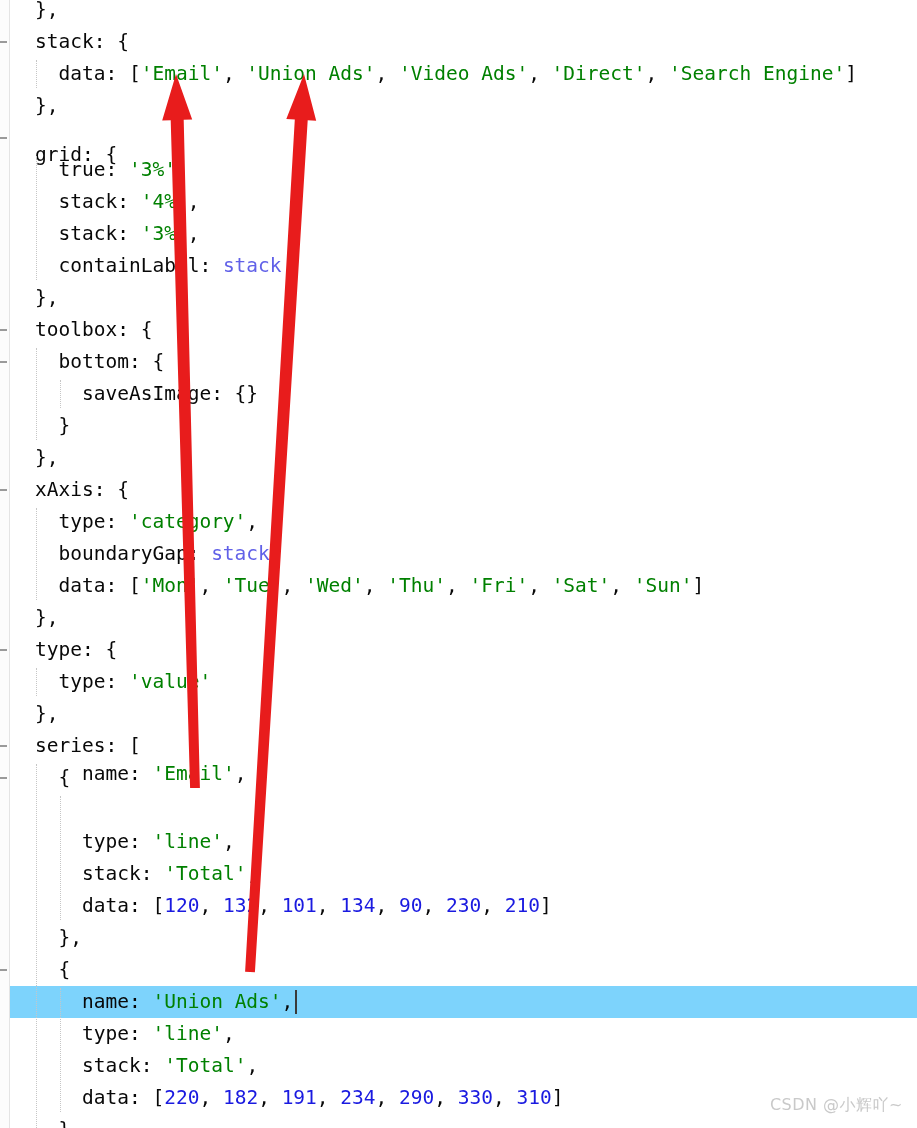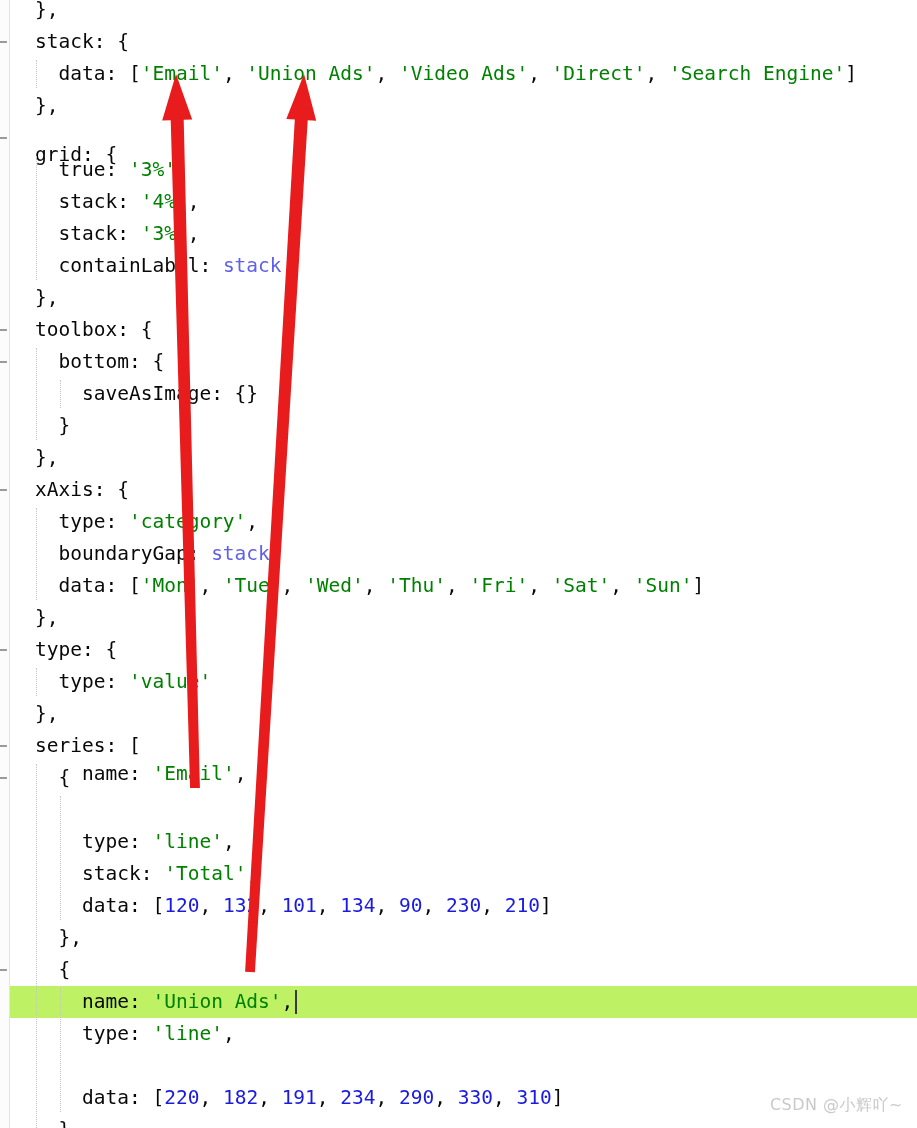--- a/index.html
+++ b/index.html
@@ -41,21 +41,21 @@
     position: absolute;
     left: 0;
     width: 907px;
     height: 32px;
     line-height: 32px;
     white-space: pre;
     font-size: 19.5px;
     letter-spacing: 0px;
     color: #080808;
   }
-  .line.hl { background: #bef264; }
+  .line.hl { background: #7dd3fc; }
 
   .line-text {
     position: absolute;
     left: 25px;
     top: 0;
     white-space: pre;
   }
 
   
   .guide {
@@ -144,20 +144,21 @@
       <div class="line" style="top: 730px;"><span class="line-text" style="left: 25px;"><span class="pun">series: [</span></span></div>
       <div class="line" style="top: 762px;"><span class="line-text" style="left: 48.5px;"><span class="pun">{</span></span></div>
       <div class="line" style="top: 758px; text-decoration: underline;"><span class="line-text" style="left: 72px;"><span class="pun">name: </span><span class="str">'Email'</span><span class="pun">,</span></span></div>
       <div class="line" style="top: 826px;"><span class="line-text" style="left: 72px;"><span class="pun">type: </span><span class="str">'line'</span><span class="pun">,</span></span></div>
       <div class="line" style="top: 858px;"><span class="line-text" style="left: 72px;"><span class="pun">stack: </span><span class="str">'Total'</span><span class="pun">,</span></span></div>
       <div class="line" style="top: 890px;"><span class="line-text" style="left: 72px;"><span class="pun">data: [</span><span class="num">120</span><span class="pun">, </span><span class="num">132</span><span class="pun">, </span><span class="num">101</span><span class="pun">, </span><span class="num">134</span><span class="pun">, </span><span class="num">90</span><span class="pun">, </span><span class="num">230</span><span class="pun">, </span><span class="num">210</span><span class="pun">]</span></span></div>
       <div class="line" style="top: 922px;"><span class="line-text" style="left: 48.5px;"><span class="pun">},</span></span></div>
       <div class="line" style="top: 954px;"><span class="line-text" style="left: 48.5px;"><span class="pun">{</span></span></div>
       <div class="line hl" style="top: 986px;"><span class="line-text" style="left: 72px;"><span class="pun">name: </span><span class="str">'Union Ads'</span><span class="pun">,</span></span><span class="caret" style="left: 284.5px; top: 4px;"></span></div>
       <div class="line" style="top: 1018px;"><span class="line-text" style="left: 72px;"><span class="pun">type: </span><span class="str">'line'</span><span class="pun">,</span></span></div>
+      <div class="line" style="top: 1050px;"><span class="line-text" style="left: 72px;"><span class="pun">stack: </span><span class="str">'Total'</span><span class="pun">,</span></span></div>
       <div class="line" style="top: 1082px;"><span class="line-text" style="left: 72px;"><span class="pun">data: [</span><span class="num">220</span><span class="pun">, </span><span class="num">182</span><span class="pun">, </span><span class="num">191</span><span class="pun">, </span><span class="num">234</span><span class="pun">, </span><span class="num">290</span><span class="pun">, </span><span class="num">330</span><span class="pun">, </span><span class="num">310</span><span class="pun">]</span></span></div>
       <div class="line" style="top: 1114px;"><span class="line-text" style="left: 48.5px;"><span class="pun">},</span></span></div>
       <div class="guide" style="left: 26px; top: 60px; height: 28px;"></div>
       <div class="guide" style="left: 26px; top: 156px; height: 124px;"></div>
       <div class="guide" style="left: 26px; top: 348px; height: 92px;"></div>
       <div class="guide" style="left: 26px; top: 508px; height: 92px;"></div>
       <div class="guide" style="left: 26px; top: 668px; height: 28px;"></div>
       <div class="guide" style="left: 26px; top: 764px; height: 380px;"></div>
       <div class="guide" style="left: 49.5px; top: 380px; height: 28px;"></div>
       <div class="guide" style="left: 49.5px; top: 796px; height: 124px;"></div>

